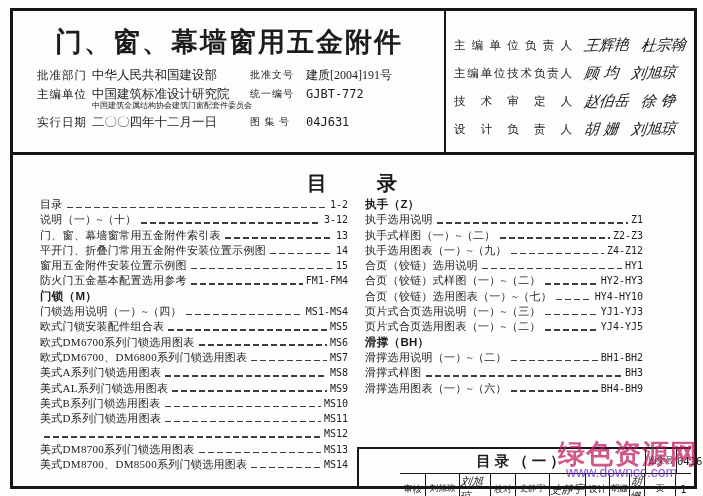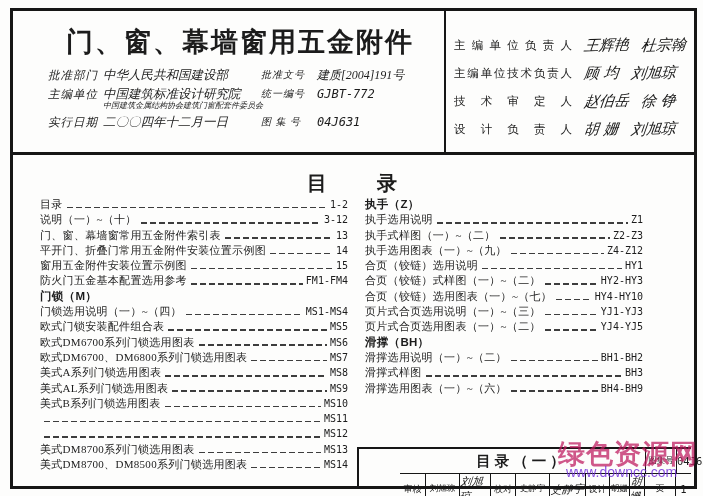--- a/index.html
+++ b/index.html
@@ -3,24 +3,24 @@
 <meta charset="utf-8">
 <style>
   html,body{margin:0;padding:0;background:#e8e8e8;}
   .screen{position:relative;width:703px;height:496px;background:#fdfdfc;overflow:hidden;
           font-family:"Liberation Serif", serif;color:#1c1c1c;}
   .frame{position:absolute;left:10px;top:8px;width:687px;height:481px;
          border:3px solid #161616;box-sizing:border-box;background:#fdfdfc;}
 
   
   .header{display:flex;height:141px;border-bottom:3px solid #161616;}
-  .header-left{width:444px;border-right:2px solid #161616;box-sizing:border-box;padding-left:11px;}
+  .header-left{width:444px;border-right:2px solid #161616;box-sizing:border-box;}
   .page-title{margin:13px 0 0 42px;font-family:"Liberation Sans",sans-serif;
               font-weight:bold;font-size:27px;letter-spacing:2px;white-space:nowrap;}
-  .fields{margin:8px 0 0 24px;font-style:italic;}
+  .fields{margin:8px 0 0 24px;}
   .field-row{display:flex;align-items:flex-start;margin-bottom:5px;line-height:14px;}
   .f-label{width:55px;font-size:11.5px;letter-spacing:1px;flex:none;}
   .f-value{width:158px;font-size:12.5px;flex:none;}
   .f-value .f-main{display:block;font-size:12.5px;}
   .f-value .f-sub{display:block;font-size:8px;line-height:9px;white-space:nowrap;}
   .f-label2{width:56px;font-size:10px;letter-spacing:1px;flex:none;}
   .f-value2{font-size:12px;}
   .mono{font-family:"DejaVu Sans Mono","Liberation Serif",monospace;}
 
   .header-right{flex:1;padding:20px 8px 0 8px;}
@@ -204,20 +204,21 @@
             <span class="t-label">美式AL系列门锁选用图表</span>
             <span class="leader"></span>
             <span class="t-page">MS9</span>
           </div>
           <div class="toc-row">
             <span class="t-label">美式B系列门锁选用图表</span>
             <span class="leader"></span>
             <span class="t-page">MS10</span>
           </div>
           <div class="toc-row">
+            <span class="t-label">美式D系列门锁选用图表</span>
             <span class="leader"></span>
             <span class="t-page">MS11</span>
           </div>
           <div class="toc-row">
             <span class="leader"></span>
             <span class="t-page">MS12</span>
           </div>
           <div class="toc-row">
             <span class="t-label">美式DM8700系列门锁选用图表</span>
             <span class="leader"></span>

